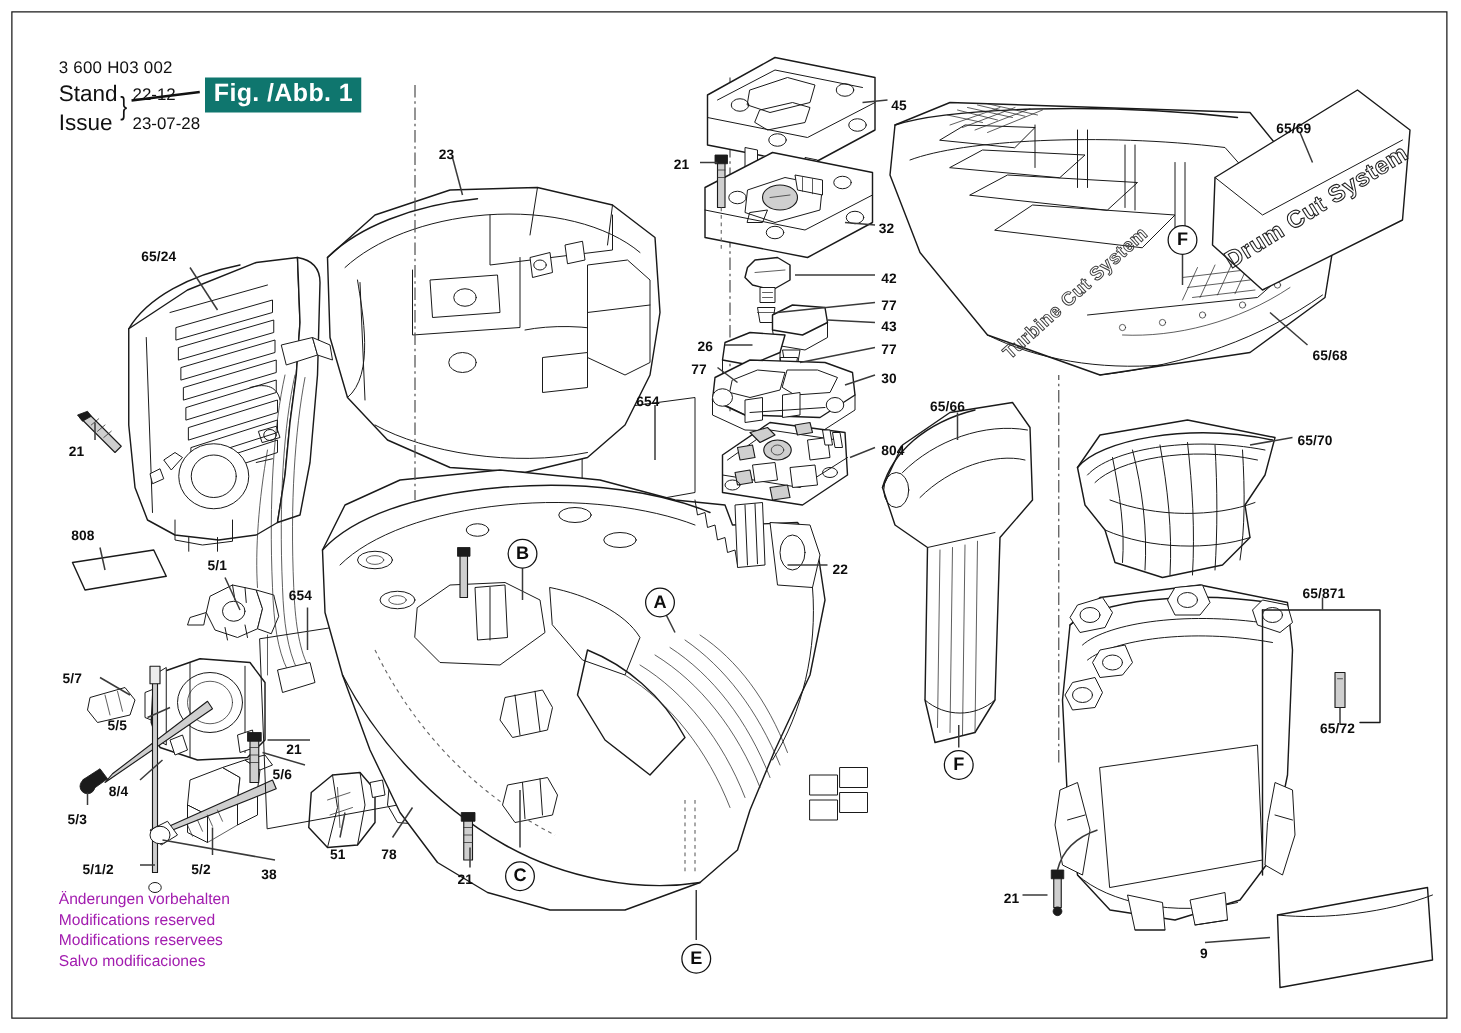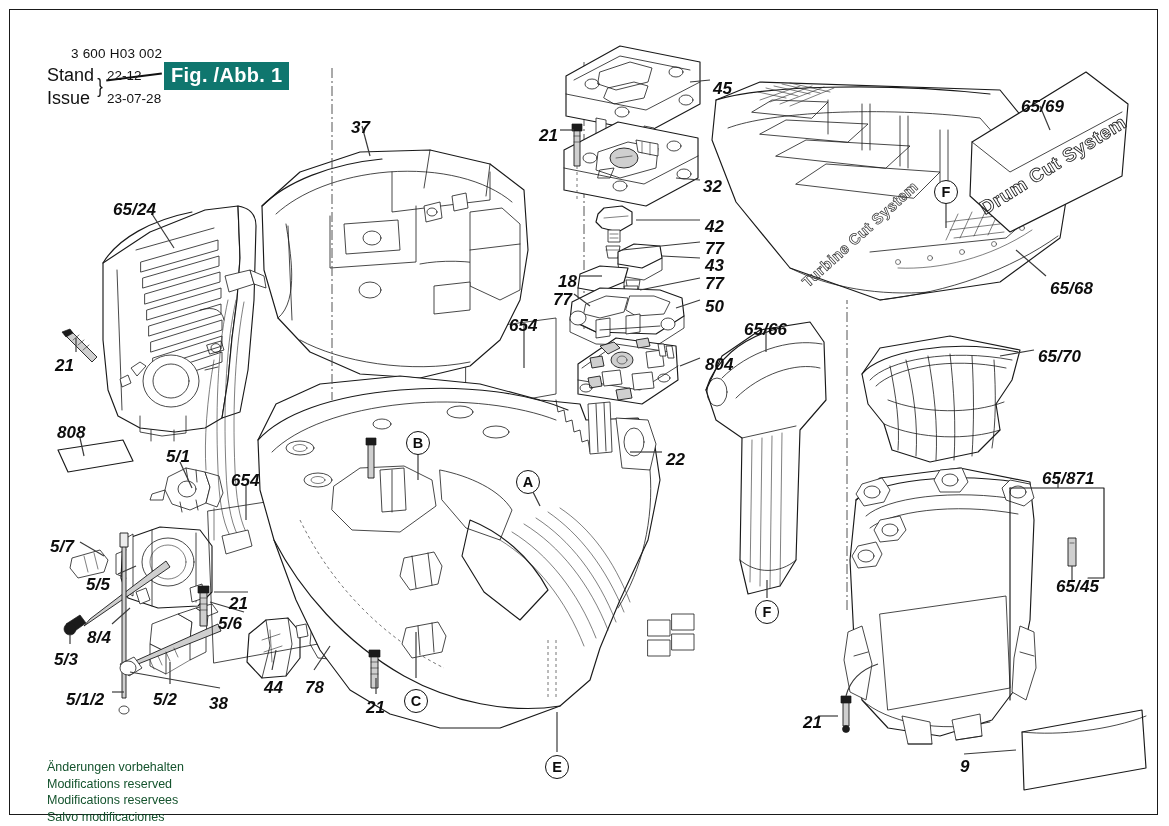--- a/index.html
+++ b/index.html
@@ -32,21 +32,21 @@
   
   #header {
     position: absolute;
     left: 47px;
     top: 45px;
     font-size: 13.5px;
     color: #111;
     line-height: 1.26;
     white-space: nowrap;
   }
-  #header .partno { letter-spacing: .2px; margin-left: 24px; }
+  #header .partno { letter-spacing: .2px; }
   #header .rows {
     margin-top: 2px;
     display: grid;
     grid-template-columns: auto 10px auto;
     align-items: center;
   }
   #header .lbl { font-size: 18px; }
   #header .brace {
     grid-row: 1 / span 2;
     grid-column: 2;
@@ -77,36 +77,35 @@
     font-size: 20px;
     padding: 2px 7px 4px 7px;
     letter-spacing: .3px;
     line-height: 1.12;
   }
 
   
   #footer {
     position: absolute;
     left: 47px;
-    top: 759px;
+    top: 711px;
     font-size: 12.5px;
-    color: #14532d;
+    color: #a21caf;
     line-height: 1.33;
     white-space: nowrap;
   }
 
   
   .cal {
     position: absolute;
     font-weight: bold;
-    font-size: 17px;
+    font-size: 11px;
     color: #0d0d0d;
     white-space: nowrap;
     letter-spacing: .1px;
-    font-style: italic;
   }
 
   
   .circ {
     position: absolute;
     width: 24px; height: 24px;
     border: 1.6px solid #111;
     border-radius: 50%;
     font-weight: bold;
     font-size: 14.5px;
@@ -694,45 +693,45 @@
       <div class="cal" style="left: 57px; top: 423px;">808</div>
       <div class="cal" style="left: 166px; top: 447px;">5/1</div>
       <div class="cal" style="left: 231px; top: 471px;">654</div>
       <div class="cal" style="left: 50px; top: 537px;">5/7</div>
       <div class="cal" style="left: 86px; top: 575px;">5/5</div>
       <div class="cal" style="left: 87px; top: 628px;">8/4</div>
       <div class="cal" style="left: 54px; top: 650px;">5/3</div>
       <div class="cal" style="left: 66px; top: 690px;">5/1/2</div>
       <div class="cal" style="left: 153px; top: 690px;">5/2</div>
       <div class="cal" style="left: 209px; top: 694px; text-align: center;">38</div>
-      <div class="cal" style="left: 264px; top: 678px;">44</div>
+      <div class="cal" style="left: 264px; top: 678px;">51</div>
       <div class="cal" style="left: 305px; top: 678px;">78</div>
       <div class="cal" style="left: 229px; top: 594px;">21</div>
       <div class="cal" style="left: 218px; top: 614px;">5/6</div>
-      <div class="cal" style="left: 351px; top: 118px;">37</div>
+      <div class="cal" style="left: 351px; top: 118px;">23</div>
       <div class="cal" style="left: 509px; top: 316px;">654</div>
       <div class="cal" style="left: 366px; top: 698px;">21</div>
       <div class="cal" style="left: 666px; top: 450px;">22</div>
       <div class="cal" style="left: 713px; top: 79px;">45</div>
       <div class="cal" style="left: 539px; top: 126px;">21</div>
       <div class="cal" style="left: 703px; top: 177px;">32</div>
       <div class="cal" style="left: 705px; top: 217px;">42</div>
       <div class="cal" style="left: 705px; top: 239px;">77</div>
       <div class="cal" style="left: 705px; top: 256px;">43</div>
       <div class="cal" style="left: 705px; top: 274px;">77</div>
-      <div class="cal" style="left: 558px; top: 272px;">18</div>
+      <div class="cal" style="left: 558px; top: 272px;">26</div>
       <div class="cal" style="left: 553px; top: 290px;">77</div>
-      <div class="cal" style="left: 705px; top: 297px;">50</div>
+      <div class="cal" style="left: 705px; top: 297px;">30</div>
       <div class="cal" style="left: 705px; top: 355px;">804</div>
       <div class="cal" style="left: 744px; top: 320px;">65/66</div>
       <div class="cal" style="left: 1021px; top: 97px;">65/69</div>
       <div class="cal" style="left: 1050px; top: 279px;">65/68</div>
       <div class="cal" style="left: 1038px; top: 347px;">65/70</div>
       <div class="cal" style="left: 1042px; top: 469px;">65/871</div>
-      <div class="cal" style="left: 1056px; top: 577px;">65/45</div>
+      <div class="cal" style="left: 1056px; top: 577px;">65/72</div>
       <div class="cal" style="left: 803px; top: 713px;">21</div>
       <div class="cal" style="left: 960px; top: 757px;">9</div>
     </div>
   <div id="ref-layer">
       <div class="circ" style="left: 516px; top: 470px;">A</div>
       <div class="circ" style="left: 406px; top: 431px;">B</div>
       <div class="circ" style="left: 404px; top: 689px;">C</div>
       <div class="circ" style="left: 545px; top: 755px;">E</div>
       <div class="circ" style="left: 934px; top: 180px;">F</div>
       <div class="circ" style="left: 755px; top: 600px;">F</div>

